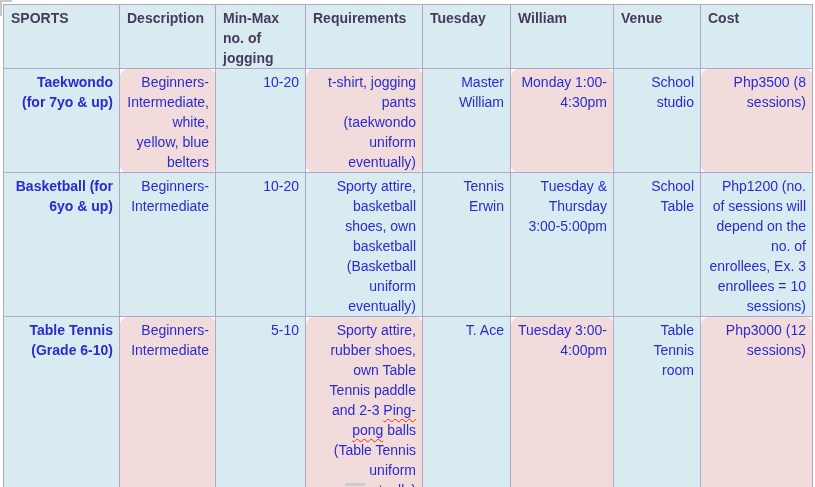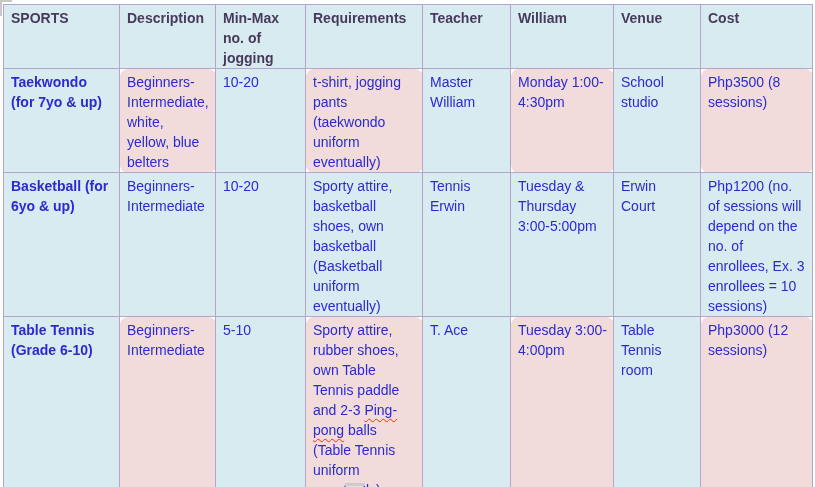--- a/index.html
+++ b/index.html
@@ -47,20 +47,21 @@
   }
   table.sched td, table.sched th {
     border: 1.5px solid #b5a5cb;
     vertical-align: top;
     padding: 3px 6px 0 7px;
     font-size: 14px;
     line-height: 20px;
     overflow: hidden;
     overflow-wrap: break-word;
     word-wrap: break-word;
+    text-align: right;
   }
   table.sched th {
     text-align: left;
     font-weight: bold;
     color: #473a5b;
     background: #d8ebf1;
   }
   table.sched td {
     color: #2a2ad0;
   }
@@ -94,21 +95,21 @@
       <col style="width:87px">
       <col style="width:112px">
     </colgroup>
 
     <tbody>
         <tr style="height:58px;">
       <th>SPORTS</th>
       <th>Description</th>
       <th>Min-Max no. of jogging</th>
       <th>Requirements</th>
-      <th>Teacher</th>
+      <th>Tuesday</th>
       <th>William</th>
       <th>Venue</th>
       <th>Cost</th>
     </tr>
 
     <tr style="height:102px;">
       <td class="c-blue sport-name">Taekwondo (for 7yo &amp; up)</td>
       <td class="c-pink">Beginners-Intermediate, white, yellow, blue belters</td>
       <td class="c-blue">10-20</td>
       <td class="c-pink">t-shirt, jogging pants (taekwondo uniform eventually)</td>
@@ -118,21 +119,21 @@
       <td class="c-pink">Php3500 (8 sessions)</td>
     </tr>
 
     <tr style="height:134px;">
       <td class="c-blue sport-name">Basketball (for 6yo &amp; up)</td>
       <td class="c-blue">Beginners-Intermediate</td>
       <td class="c-blue">10-20</td>
       <td class="c-blue">Sporty attire, basketball shoes, own basketball (Basketball uniform eventually)</td>
       <td class="c-blue">Tennis Erwin</td>
       <td class="c-blue">Tuesday &amp; Thursday 3:00-5:00pm</td>
-      <td class="c-blue">Erwin Court</td>
+      <td class="c-blue">School Table</td>
       <td class="c-blue">Php1200 (no. of sessions will depend on the no. of enrollees, Ex. 3 enrollees = 10 sessions)</td>
     </tr>
 
     <tr style="height:184px;">
       <td class="c-blue sport-name">Table Tennis (Grade 6-10)</td>
       <td class="c-pink">Beginners-Intermediate</td>
       <td class="c-blue">5-10</td>
       <td class="c-pink"><span>Sporty attire, rubber shoes, own Table Tennis paddle and 2-3 </span><span class="squiggle">Ping-pong</span><span> balls (Table Tennis uniform eventually)</span></td>
       <td class="c-blue">T. Ace</td>
       <td class="c-pink">Tuesday 3:00-4:00pm</td>

